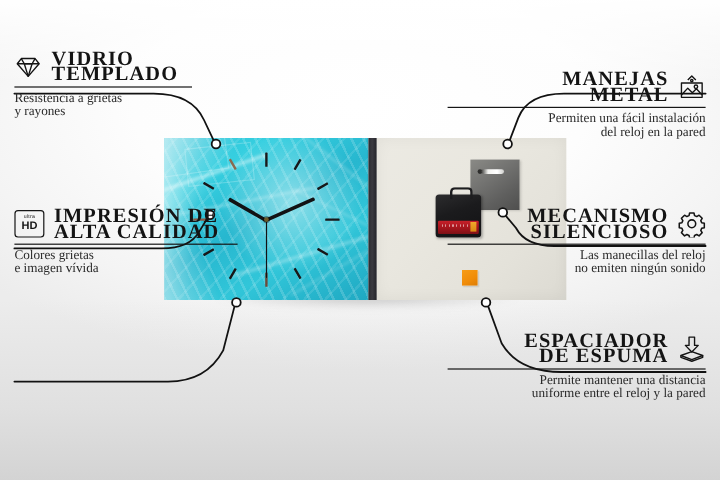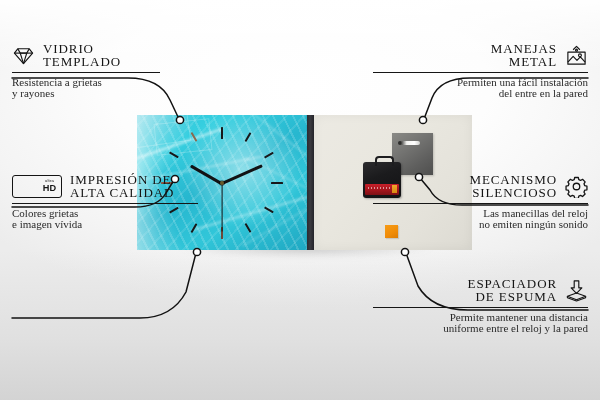--- a/index.html
+++ b/index.html
@@ -114,38 +114,37 @@
   
   .feature{position:absolute;width:215px;}
   .feature.left{text-align:left;}
   .feature.right{text-align:right;}
   .f-head{
     display:flex;align-items:center;gap:8px;
   }
   .feature.right .f-head{justify-content:flex-end;}
   .f-title{
     font-family:"Liberation Serif", serif;
-    font-size:13px;line-height:13px;letter-spacing:.9px;
-    color:#141414;font-weight:400;text-transform:uppercase;
+    font-size:17px;line-height:13px;letter-spacing:.9px;
+    color:#141414;font-weight:700;text-transform:uppercase;
     white-space:pre-line;
   }
   .f-icon{width:23px;height:23px;flex:0 0 23px;display:block;}
   .f-rule{height:1px;background:#161616;margin-top:4px;}
   .f-desc{
     font-family:"Liberation Serif", serif;
     font-size:11px;line-height:10.6px;color:#2a2a2a;
     margin-top:4px;white-space:pre-line;
   }
 
   
   .hd-badge{
     width:23px;height:21px;border:1.4px solid #141414;border-radius:3px;
     display:flex;flex-direction:column;align-items:center;justify-content:center;
     line-height:1;
-    padding-left:25px;
   }
   .hd-ultra{font-size:4.3px;letter-spacing:.2px;color:#141414;font-family:"Liberation Sans",sans-serif;}
   .hd-main{font-size:9.2px;font-weight:700;color:#141414;font-family:"Liberation Sans",sans-serif;margin-top:.5px;}
 
   
   #connectors{position:absolute;left:0;top:0;width:600px;height:400px;pointer-events:none;}
 </style>
 </head>
 <body>
 
@@ -253,37 +252,37 @@
       </div>
       <div class="f-title">IMPRESIÓN DE
 ALTA CALIDAD</div>
     </div>
     <div class="f-rule" style="width:186px;"></div>
     <div class="f-desc">Colores grietas
 e imagen vívida</div>
   </div>
 
 
-  <div class="feature right" style="left:373px;top:42px;">
+  <div class="feature right" style="left:373px;top:59px;">
     <div class="f-head">
       <div class="f-title">MANEJAS
 METAL</div>
       <svg class="f-icon" viewBox="0 0 24 24">
         <g fill="none" stroke="#141414" stroke-width="1.2" stroke-linejoin="round">
           <path d="M8.5 6 L12 2.5 L15.5 6"></path>
           <circle cx="12" cy="6.4" r="1"></circle>
           <rect x="3" y="8.5" width="18" height="12.5"></rect>
           <path d="M3 19 L8.5 13 L12.5 17 L16 13.5 L21 19"></path>
           <circle cx="15.6" cy="11.8" r="1.5"></circle>
         </g>
       </svg>
     </div>
     <div class="f-rule" style="width:215px;"></div>
     <div class="f-desc">Permiten una fácil instalación
-del entre en la pared</div>
+del reloj en la pared</div>
   </div>
 
   <div class="feature right" style="left:373px;top:173px;">
     <div class="f-head">
       <div class="f-title">MECANISMO
 SILENCIOSO</div>
       <svg class="f-icon" viewBox="0 0 24 24">
         <g fill="none" stroke="#141414" stroke-width="1.35" stroke-linejoin="round">
           <path d="M10.1 2.6 h3.8 l.5 2.3 1.9 .8 2-1.2 2.7 2.7 -1.2 2 .8 1.9 2.3 .5 v3.8 l-2.3 .5 -.8 1.9 1.2 2 -2.7 2.7 -2-1.2 -1.9 .8 -.5 2.3 h-3.8 l-.5-2.3 -1.9-.8 -2 1.2 -2.7-2.7 1.2-2 -.8-1.9 -2.3-.5 v-3.8 l2.3-.5 .8-1.9 -1.2-2 2.7-2.7 2 1.2 1.9-.8 Z"></path>
           <circle cx="12" cy="12" r="3.4"></circle>

